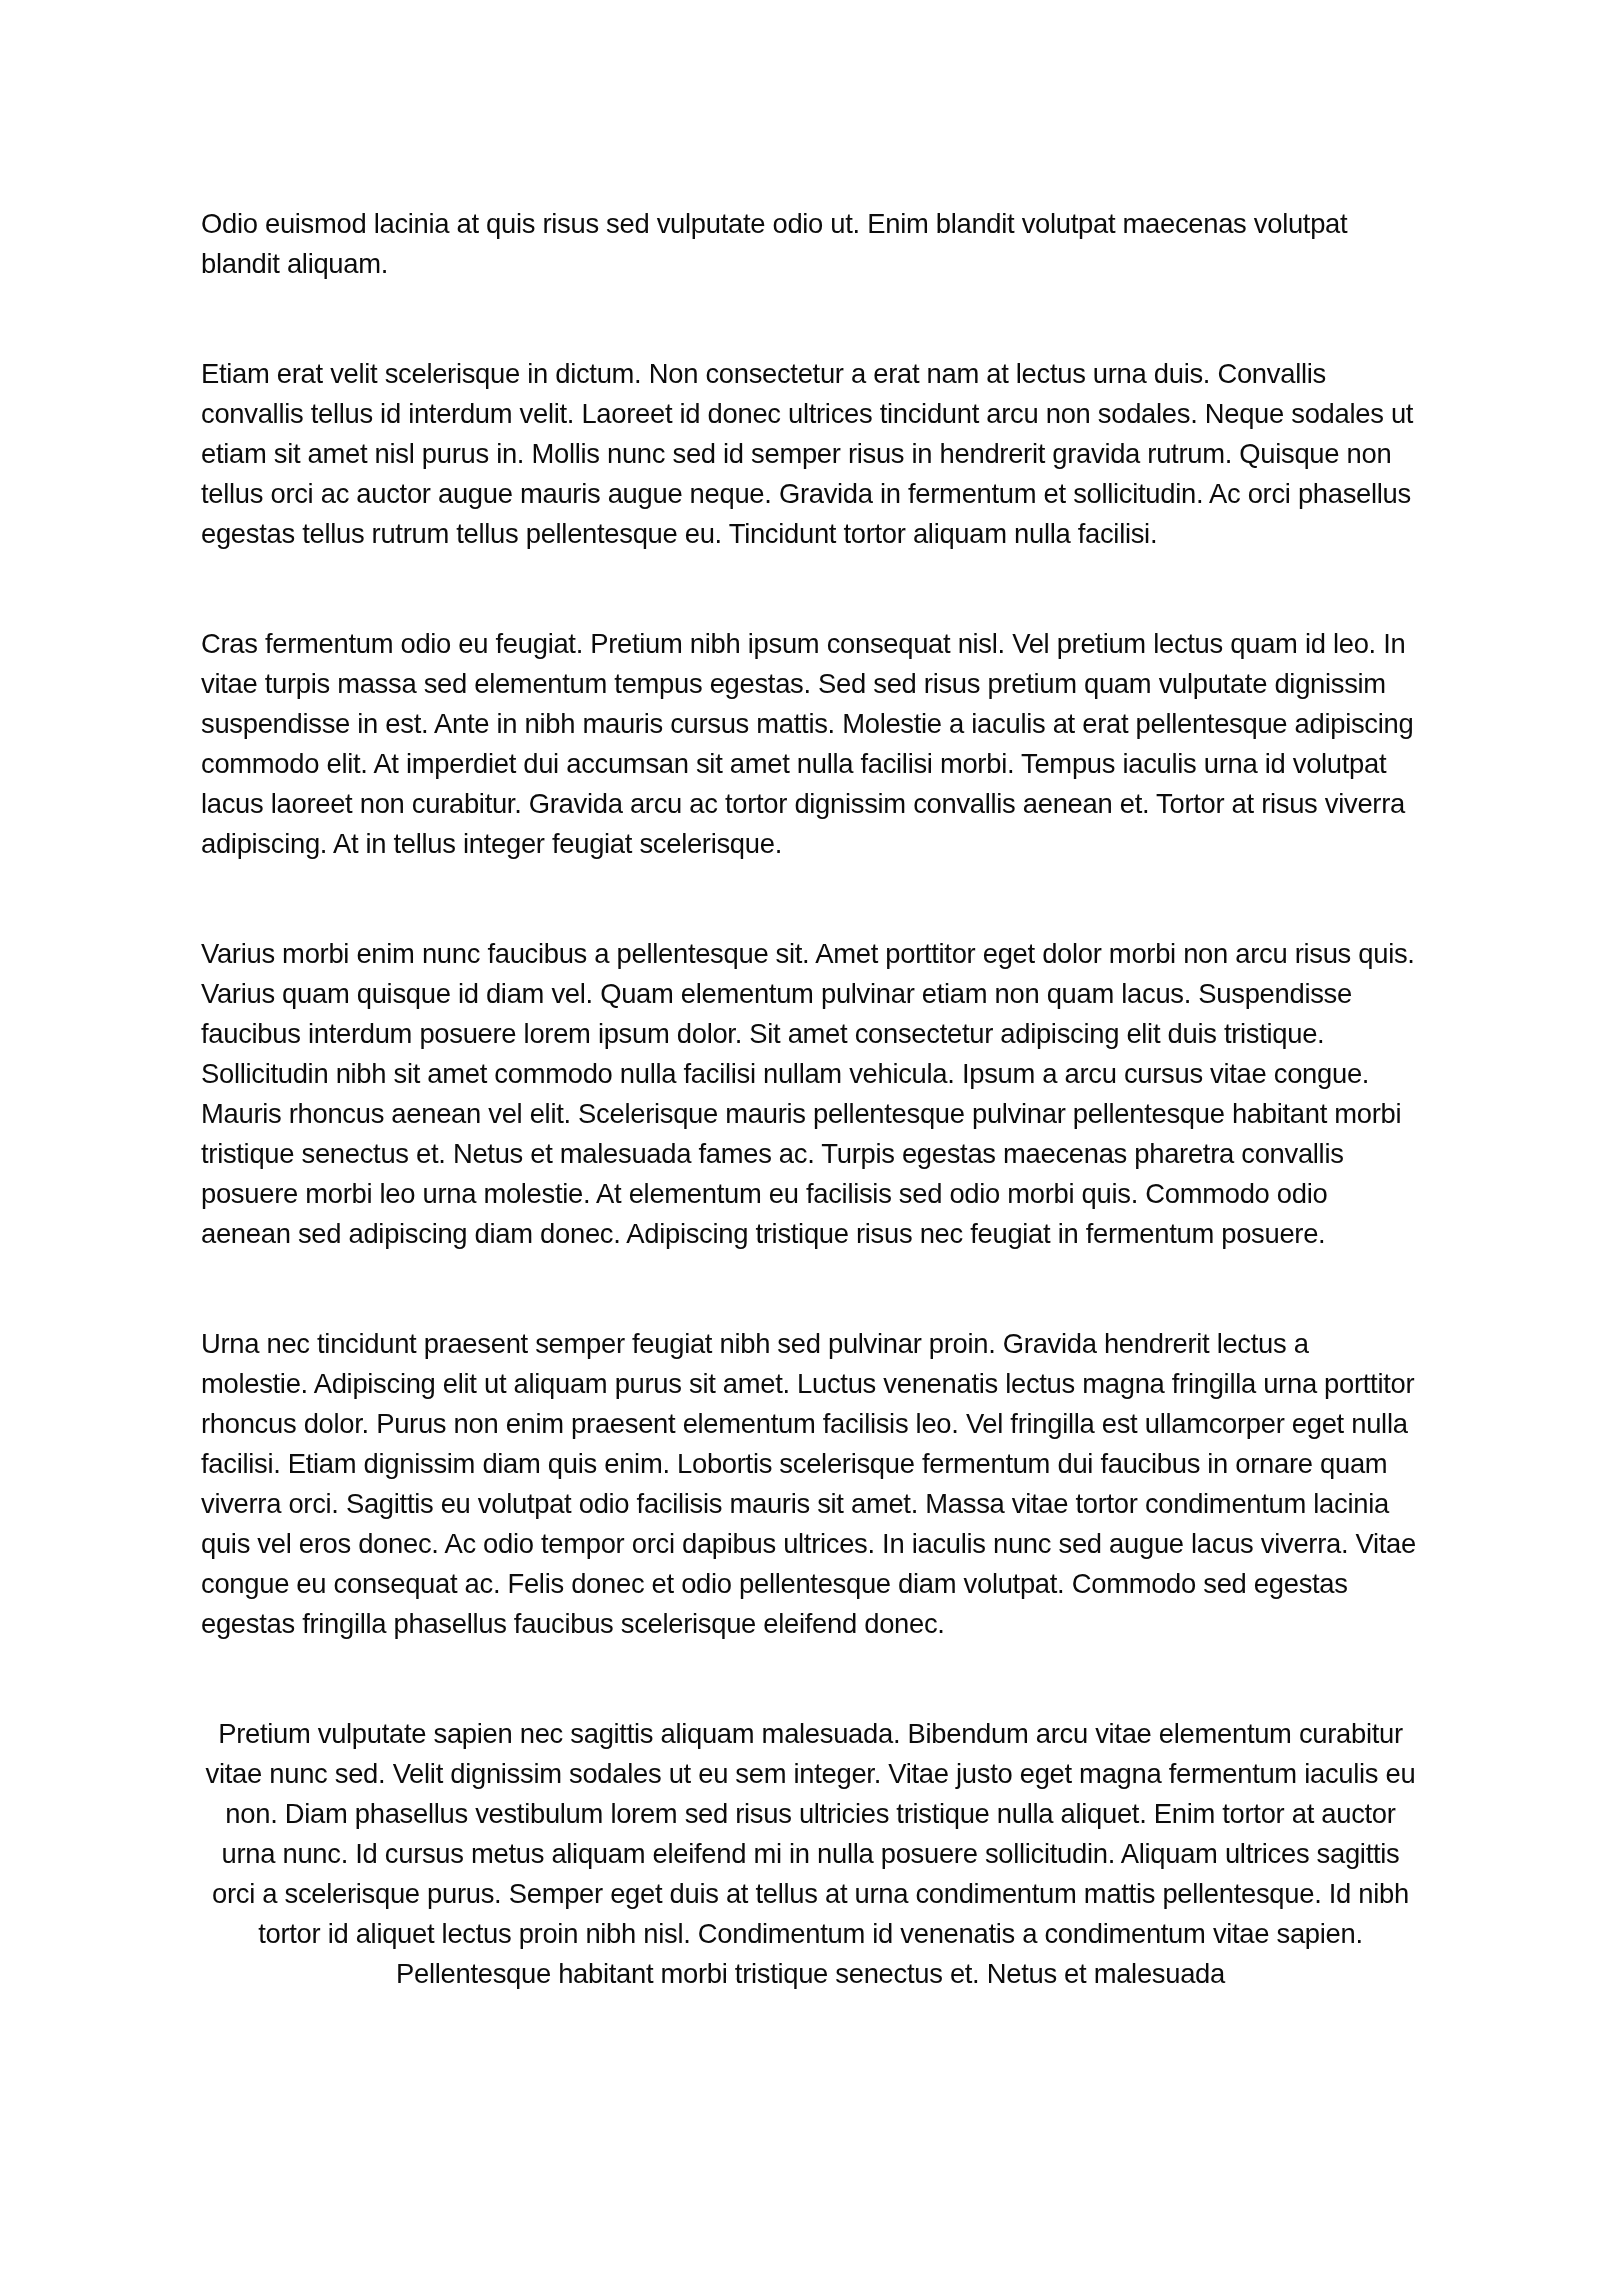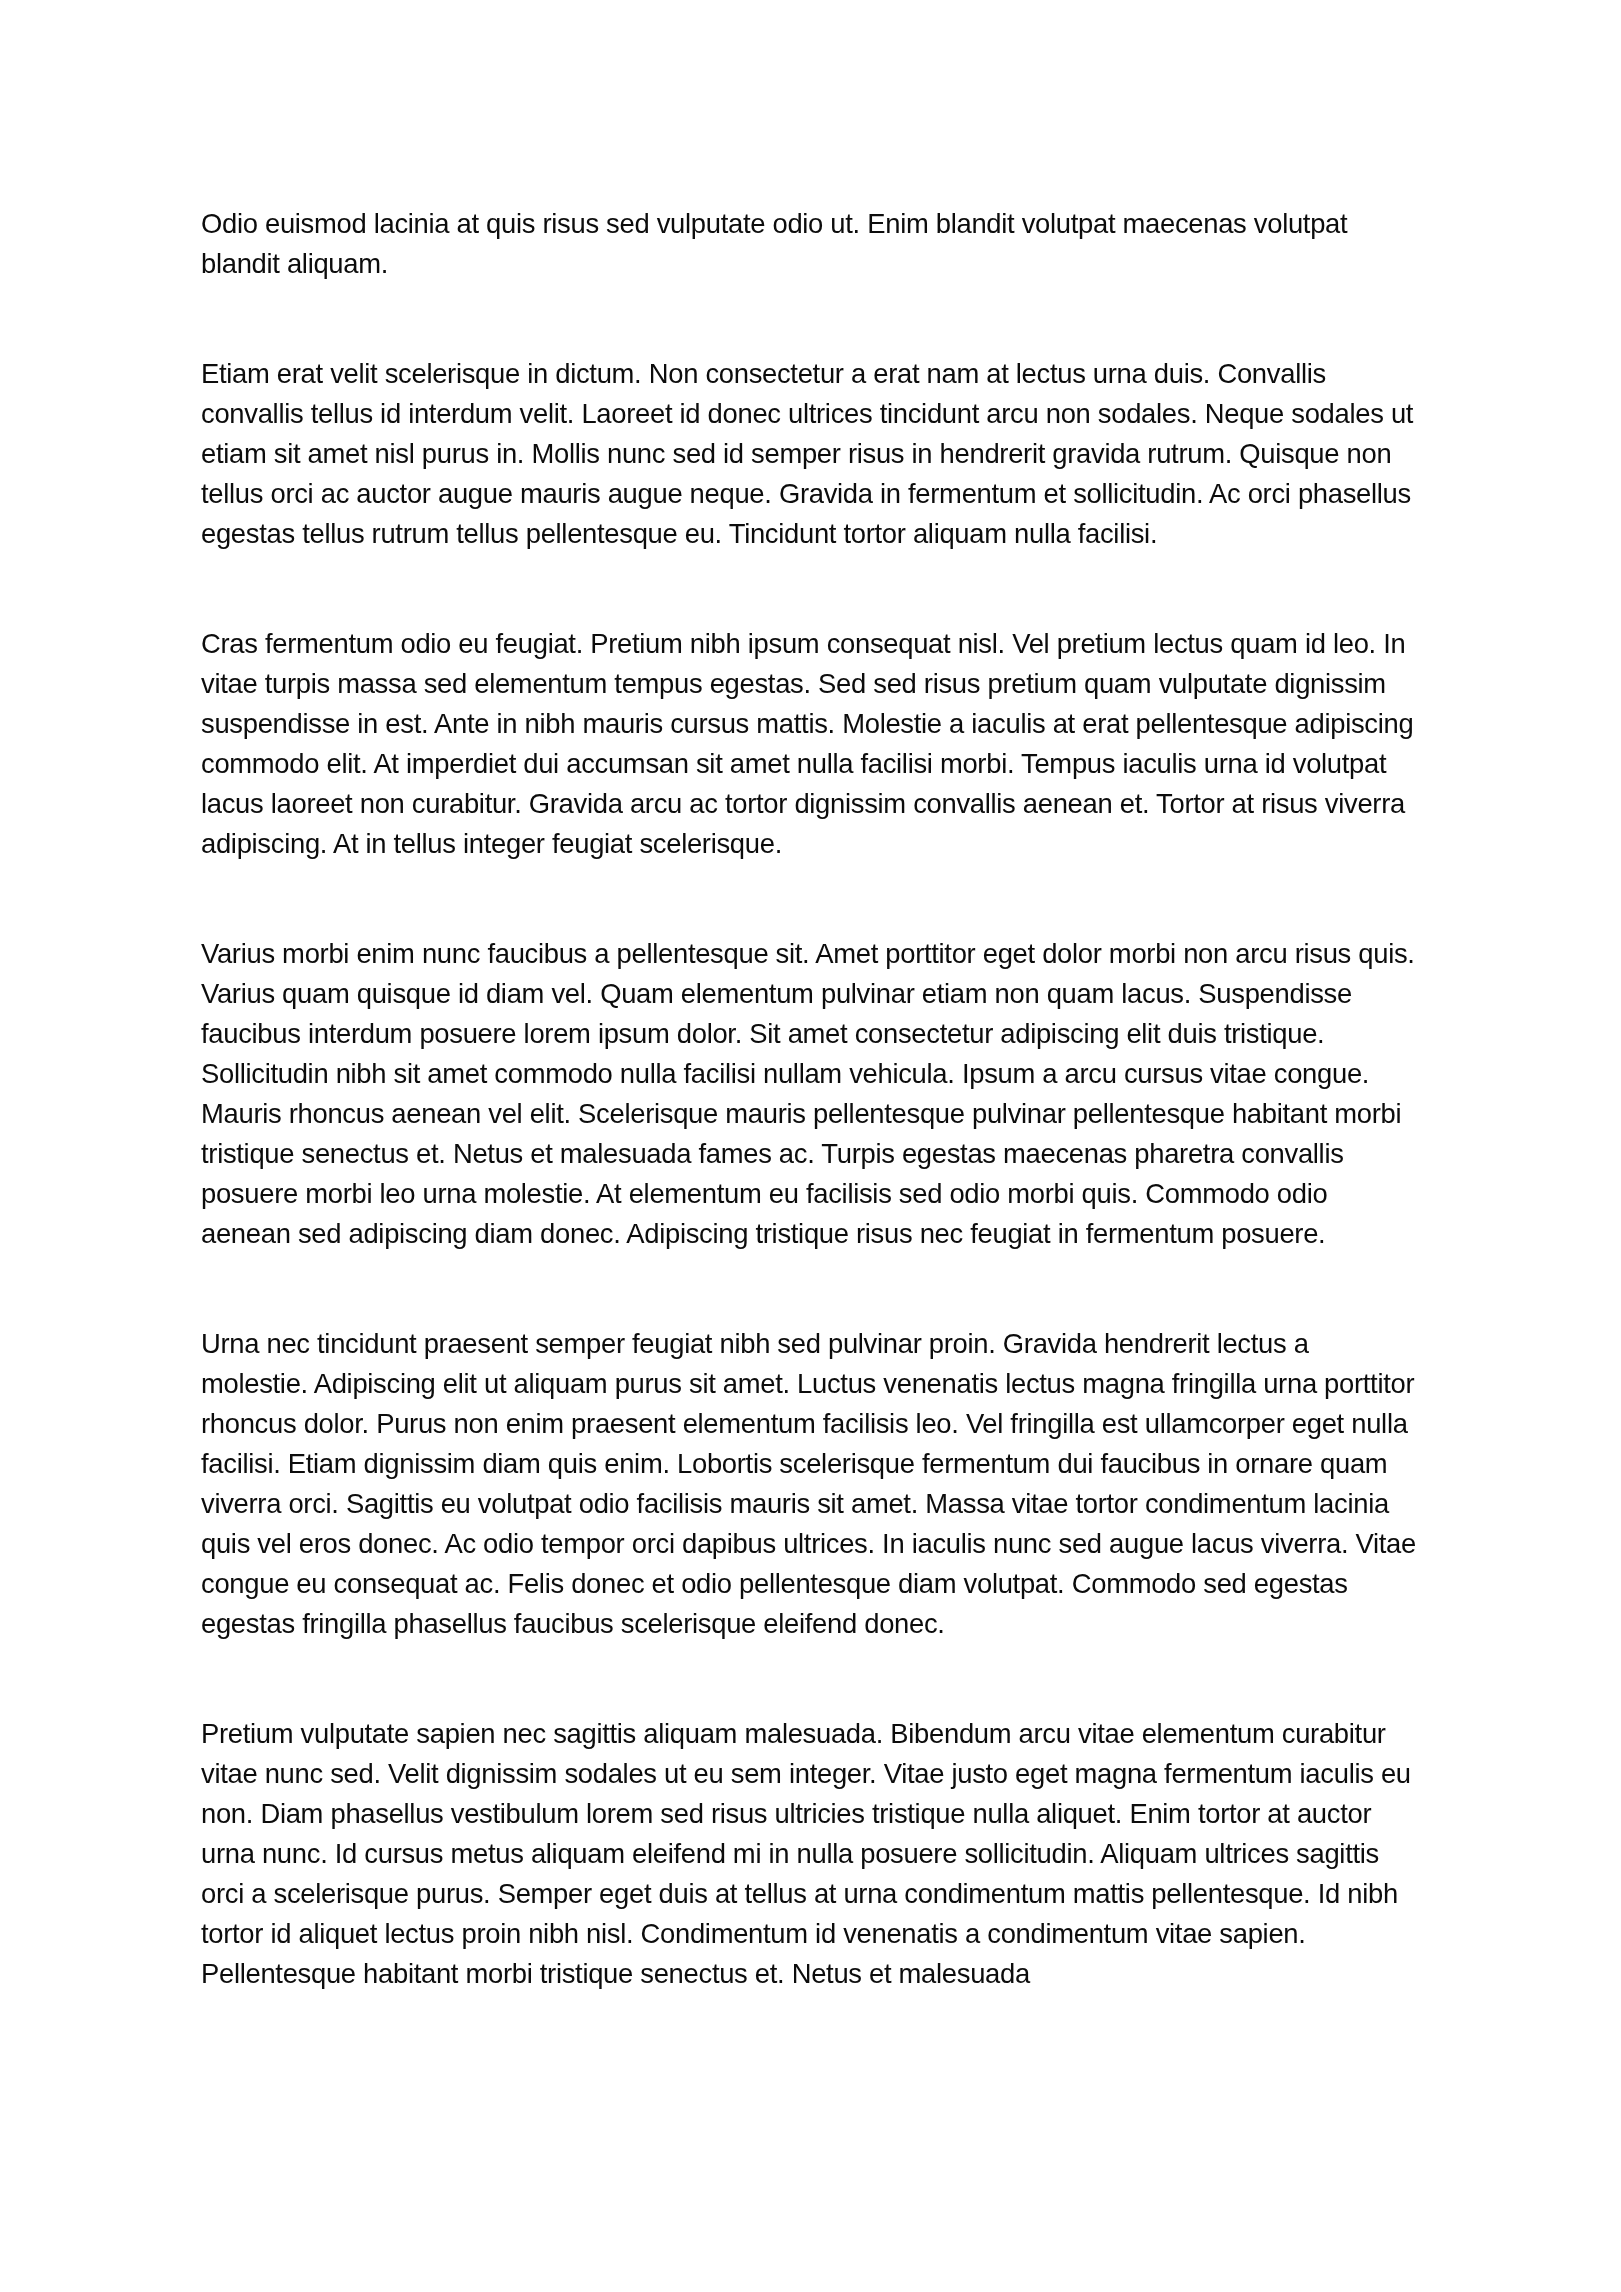--- a/index.html
+++ b/index.html
@@ -23,20 +23,21 @@
     line-height: 40px;
     letter-spacing: -0.3px;
     color: #0c0c0c;
     text-align: left;
   }
   .doc-body p {
     margin: 0 0 70px 0;
   }
   .doc-body p:last-child {
     margin-bottom: 0;
+    text-align: center;
   }
 </style>
 </head>
 <body>
 
 <div class="page">
   <div class="doc-body">
     <p>Odio euismod lacinia at quis risus sed vulputate odio ut. Enim blandit volutpat maecenas volutpat blandit aliquam.</p>
     <p>Etiam erat velit scelerisque in dictum. Non consectetur a erat nam at lectus urna duis. Convallis convallis tellus id interdum velit. Laoreet id donec ultrices tincidunt arcu non sodales. Neque sodales ut etiam sit amet nisl purus in. Mollis nunc sed id semper risus in hendrerit gravida rutrum. Quisque non tellus orci ac auctor augue mauris augue neque. Gravida in fermentum et sollicitudin. Ac orci phasellus egestas tellus rutrum tellus pellentesque eu. Tincidunt tortor aliquam nulla facilisi.</p>
     <p>Cras fermentum odio eu feugiat. Pretium nibh ipsum consequat nisl. Vel pretium lectus quam id leo. In vitae turpis massa sed elementum tempus egestas. Sed sed risus pretium quam vulputate dignissim suspendisse in est. Ante in nibh mauris cursus mattis. Molestie a iaculis at erat pellentesque adipiscing commodo elit. At imperdiet dui accumsan sit amet nulla facilisi morbi. Tempus iaculis urna id volutpat lacus laoreet non curabitur. Gravida arcu ac tortor dignissim convallis aenean et. Tortor at risus viverra adipiscing. At in tellus integer feugiat scelerisque.</p>

